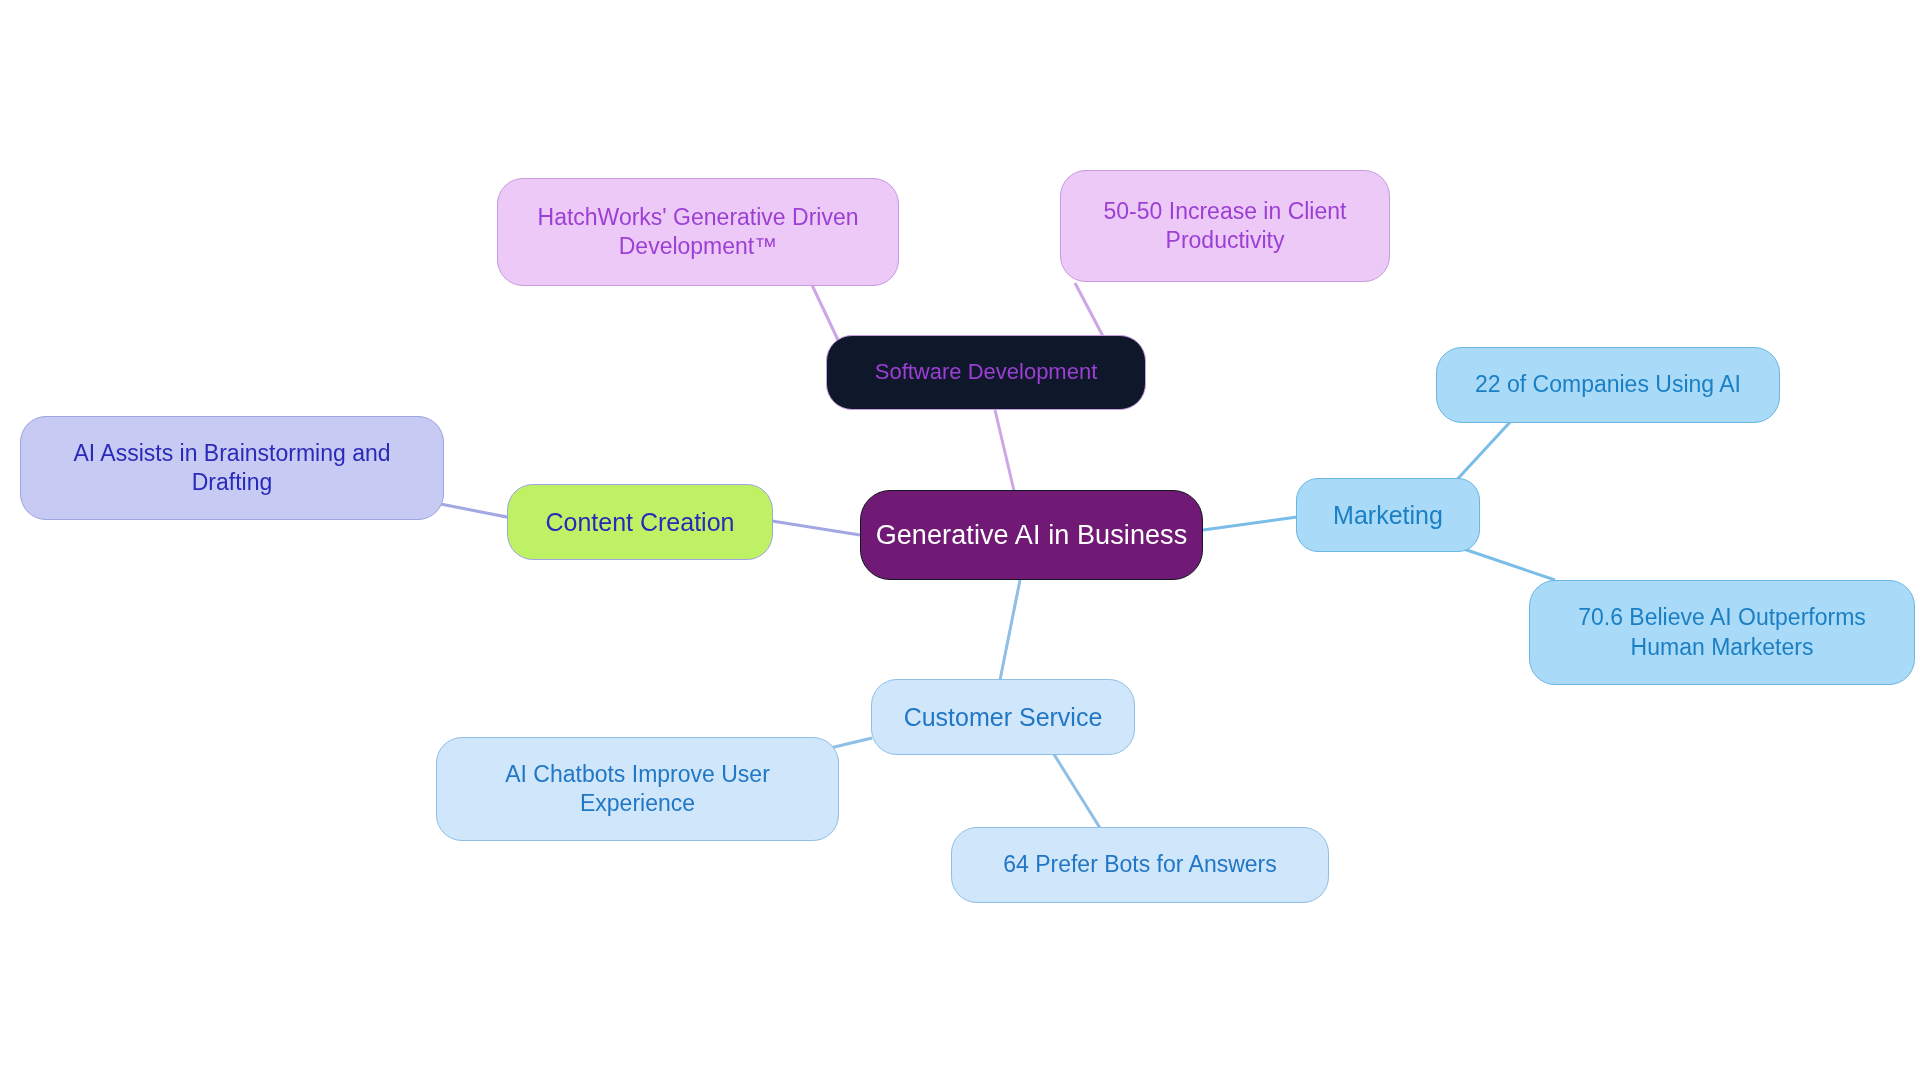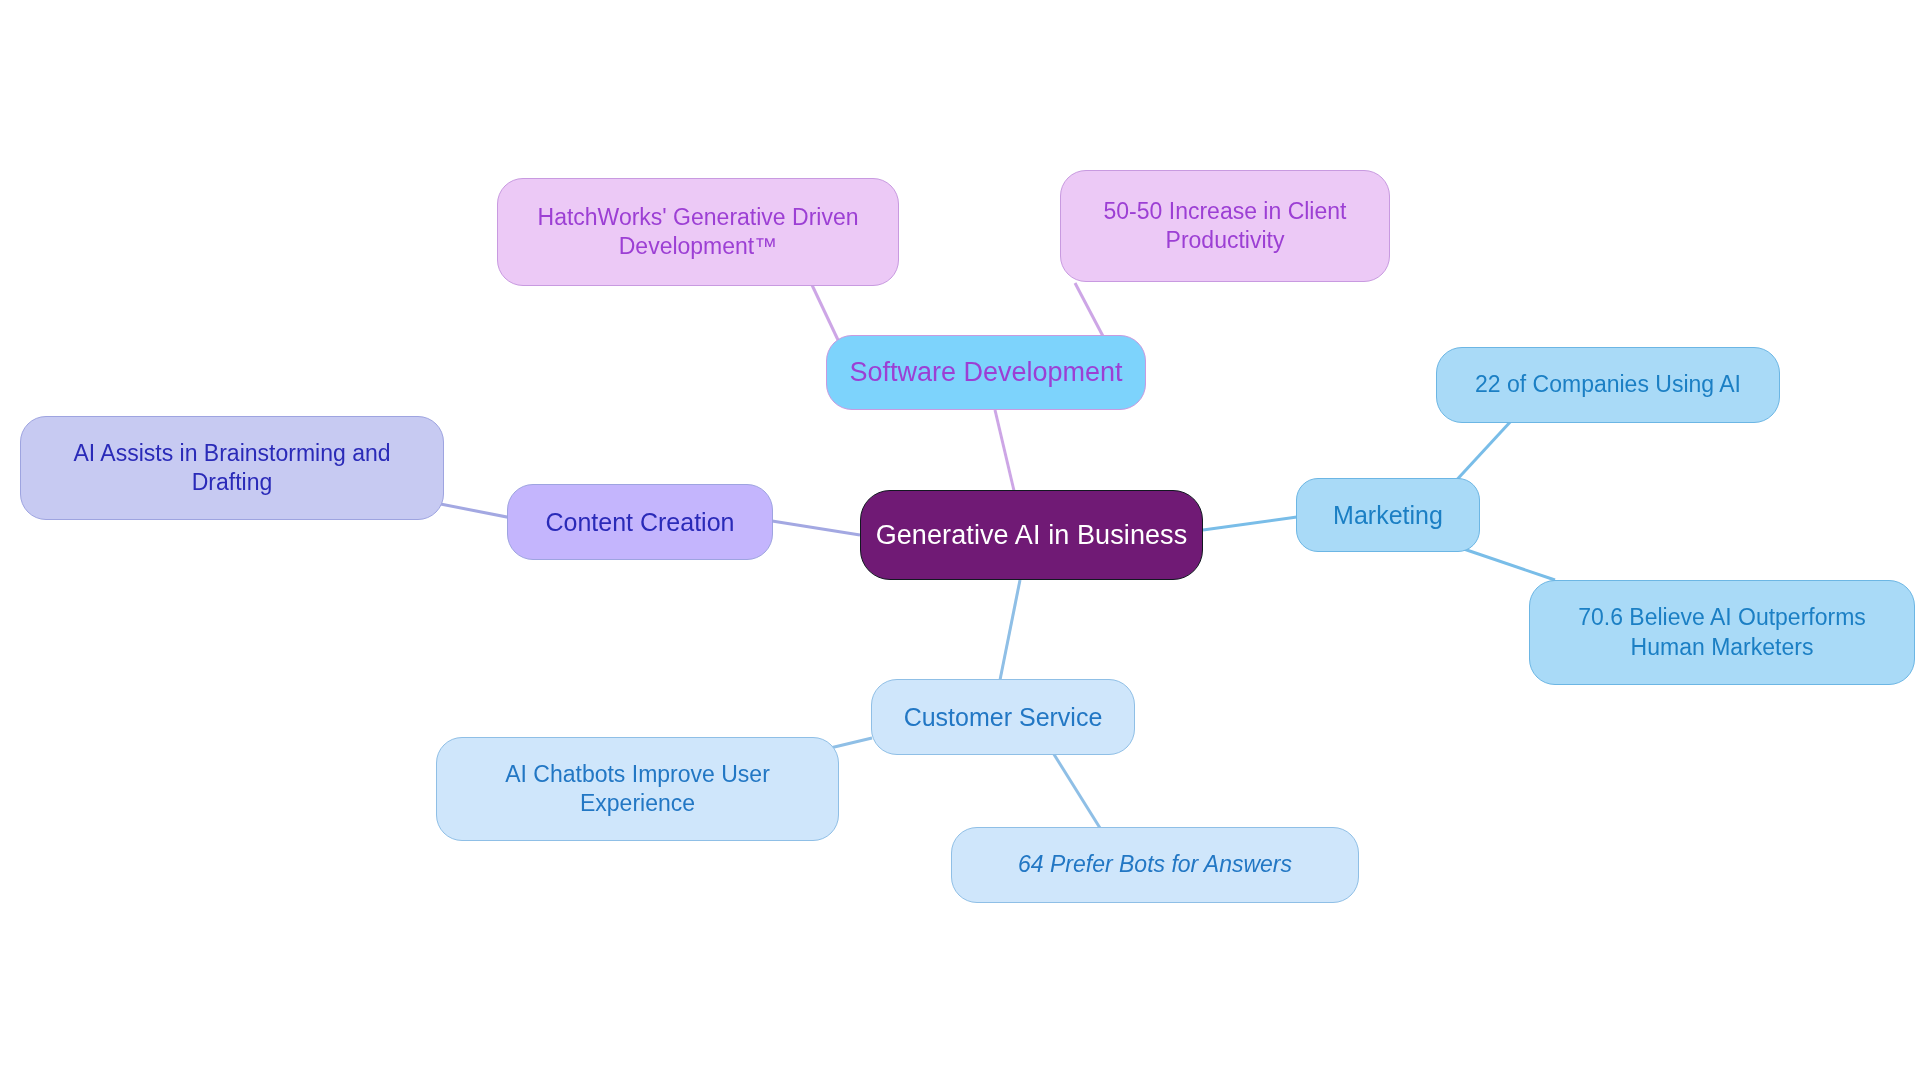--- a/index.html
+++ b/index.html
@@ -45,33 +45,33 @@
   }
   .node.root {
     background: #701a75;
     border-color: #121820;
     color: #ffffff;
     font-size: 27px;
     border-radius: 30px;
     letter-spacing: 0.1px;
   }
   .node.branch-purple {
-    background: #7dd3fc;
+    background: #0f172a;
     border-color: #c89ae0;
     color: #9c3fd4;
-    font-size: 27px;
+    font-size: 22px;
   }
   .node.leaf-purple {
     background: #ecc9f6;
     border-color: #c89ae0;
     color: #9c3fd4;
     font-size: 23px;
   }
   .node.branch-periwinkle {
-    background: #c4b5fd;
+    background: #bef264;
     border-color: #9ea4e0;
     color: #2a2ab8;
     font-size: 25px;
   }
   .node.leaf-periwinkle {
     background: #c7caf2;
     border-color: #9ea4e0;
     color: #2a2ab8;
     font-size: 23px;
   }
@@ -146,15 +146,15 @@
   <div class="node branch-sky" style="left:1296px; top:478px; width:184px; height:74px;">Marketing</div>
 
   <div class="node leaf-sky" style="left:1436px; top:347px; width:344px; height:76px;">22 of Companies Using AI</div>
 
   <div class="node leaf-sky" style="left:1529px; top:580px; width:386px; height:105px;">70.6 Believe AI Outperforms Human Marketers</div>
 
   <div class="node branch-lightblue" style="left:871px; top:679px; width:264px; height:76px;">Customer Service</div>
 
   <div class="node leaf-lightblue" style="left:436px; top:737px; width:403px; height:104px;">AI Chatbots Improve User Experience</div>
 
-  <div class="node leaf-lightblue" style="left:951px; top:827px; width:408px; height:76px;font-style:italic;">64 Prefer Bots for Answers</div>
+  <div class="node leaf-lightblue" style="left:951px; top:827px; width:378px; height:76px;">64 Prefer Bots for Answers</div>
 
 </div>
 
 </body></html>

